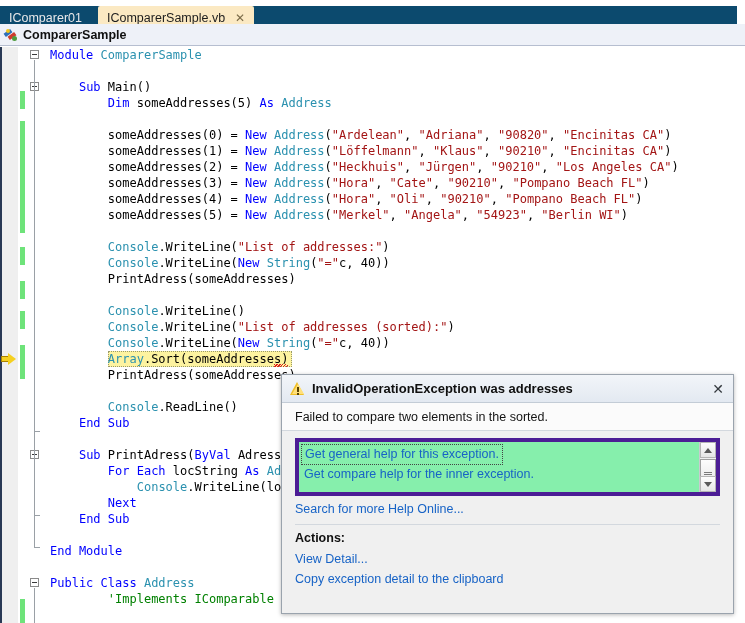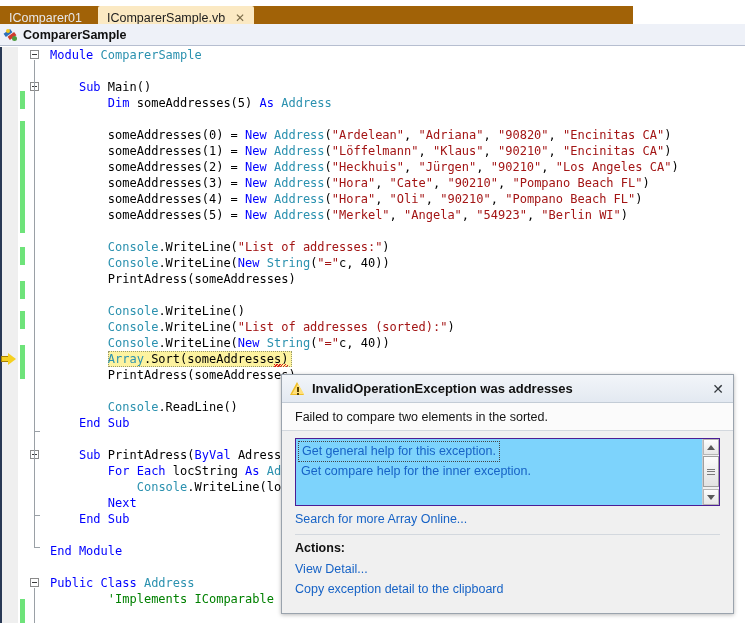--- a/index.html
+++ b/index.html
@@ -6,22 +6,22 @@
   body{
     width:745px;height:623px;overflow:hidden;
     background:#ffffff;
     font-family:"Liberation Sans", sans-serif;
     -webkit-font-smoothing:antialiased;
   }
   #app{position:relative;width:745px;height:623px;overflow:hidden;background:#fff;}
 
   
   .tabstrip{
-    position:absolute;left:0;top:6px;width:633px;height:24px;
-    background:#a16207;
+    position:absolute;left:0;top:6px;width:737px;height:24px;
+    background:#0c4a6e;
     border-bottom:1px solid #1b2840;
   }
   .tab{
     position:absolute;top:0;height:24px;
     display:flex;align-items:center;
     font-size:12.5px;line-height:1;
     padding:0 9px;box-sizing:border-box;
     white-space:nowrap;cursor:default;
   }
   .tab.inactive{left:0;color:#e8e8ea;background:transparent;}
@@ -157,22 +157,22 @@
     font-family:"DejaVu Sans", sans-serif;
   }
   .dlg-msg{
     height:27px;display:flex;align-items:center;
     padding:0 13px;background:#fbfbfb;border-bottom:1px solid #d3d8de;
     font-size:12.5px;color:#141414;
   }
   .dlg-body{padding:7px 13px 0 13px;}
   .sec-head{font-weight:bold;font-size:12.5px;color:#101010;margin-bottom:4px;}
   .tips-box{
-    position:relative;height:68px;background:#7dd3fc;
-    border:1px solid #4c1d95;box-sizing:border-box;overflow:hidden;
+    position:relative;height:58px;background:#86efac;
+    border:4px solid #4c1d95;box-sizing:border-box;overflow:hidden;
   }
   .tips-list{position:absolute;left:0;top:0;right:17px;padding:2px 0 0 2px;}
   .tip{
     font-size:12.5px;color:#1763c6;padding:2px 3px 3px 3px;
     display:inline-block;cursor:default;
   }
   .tip.sel{border:1px dotted #444;}
   .tips-scroll{
     position:absolute;right:0;top:0;width:17px;height:100%;
     background:#f0f0f0;border-left:1px solid #c8ccd0;box-sizing:border-box;
@@ -292,21 +292,21 @@
                 <i></i>
                 <i></i>
                 <i></i>
               </span>
           </div>
           <div class="sb-btn sb-down">
               <span class="sb-arrow down"></span>
             </div>
         </div>
       </div>
-      <div class="dlg-link">Search for more Array Online...</div>
+      <div class="dlg-link">Search for more Help Online...</div>
       <div class="dlg-sep"></div>
     </div>
     <div class="actions">
       <div class="sec-head">Actions:</div>
       <div class="act-link">View Detail...</div>
       <div class="act-link">Copy exception detail to the clipboard</div>
     </div>
   </div>
 
 </div>

